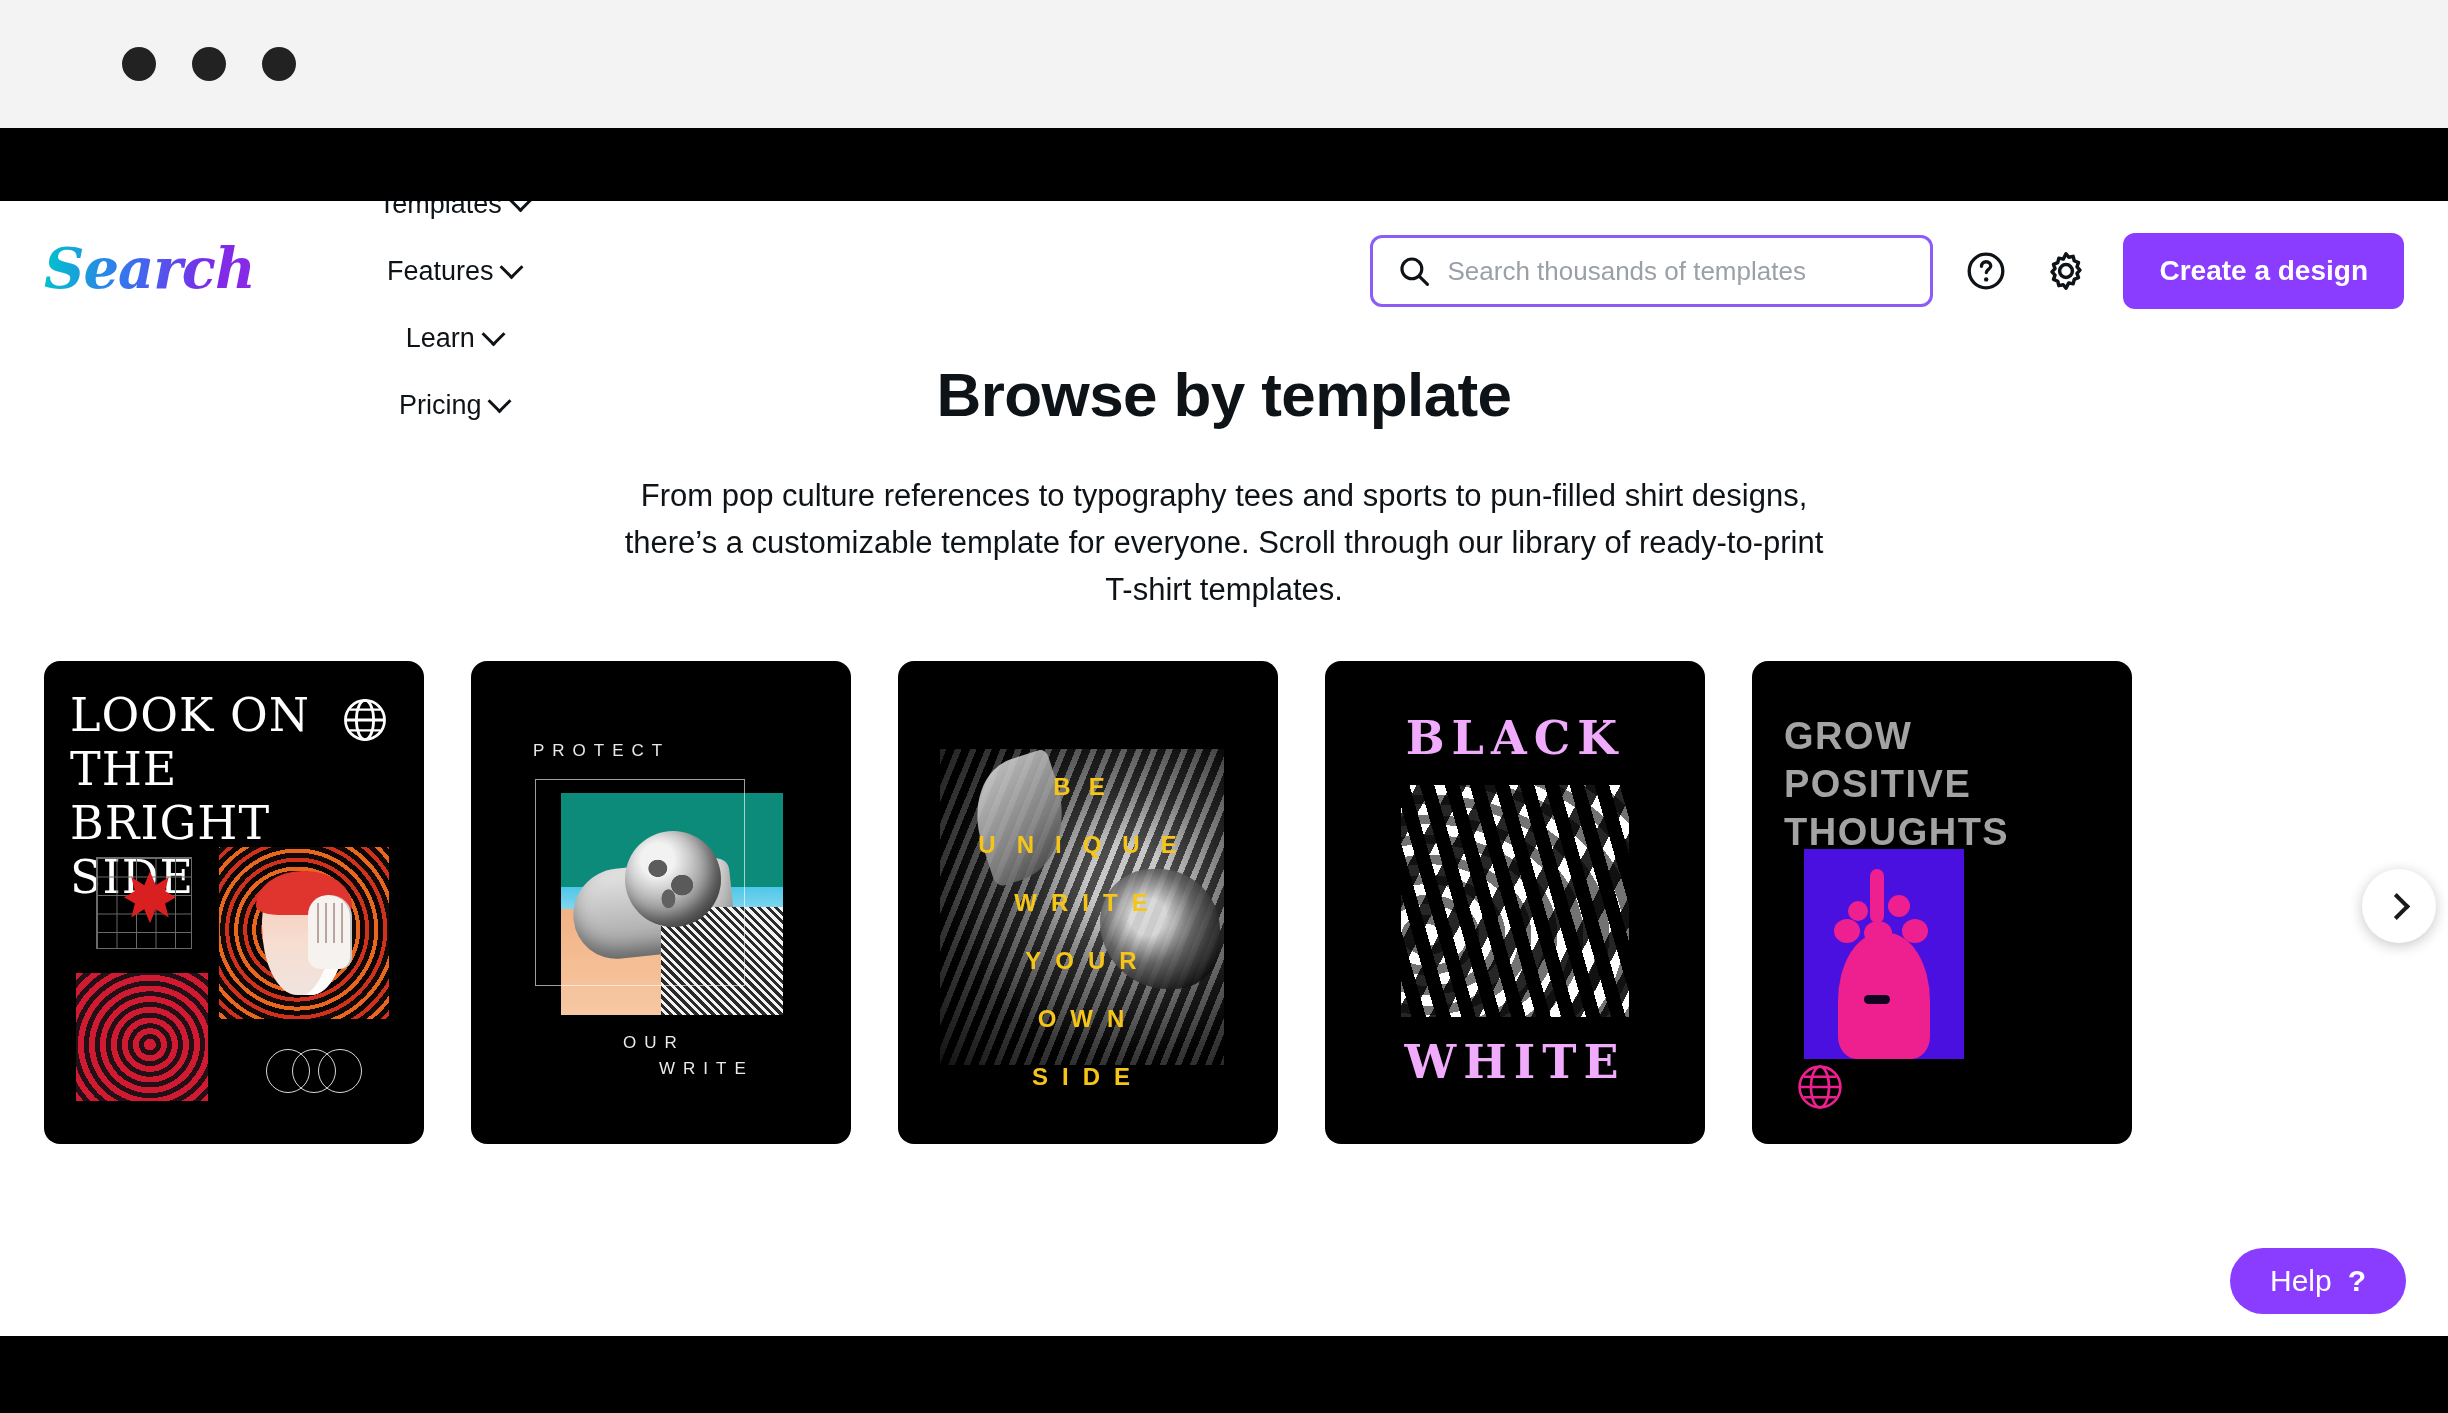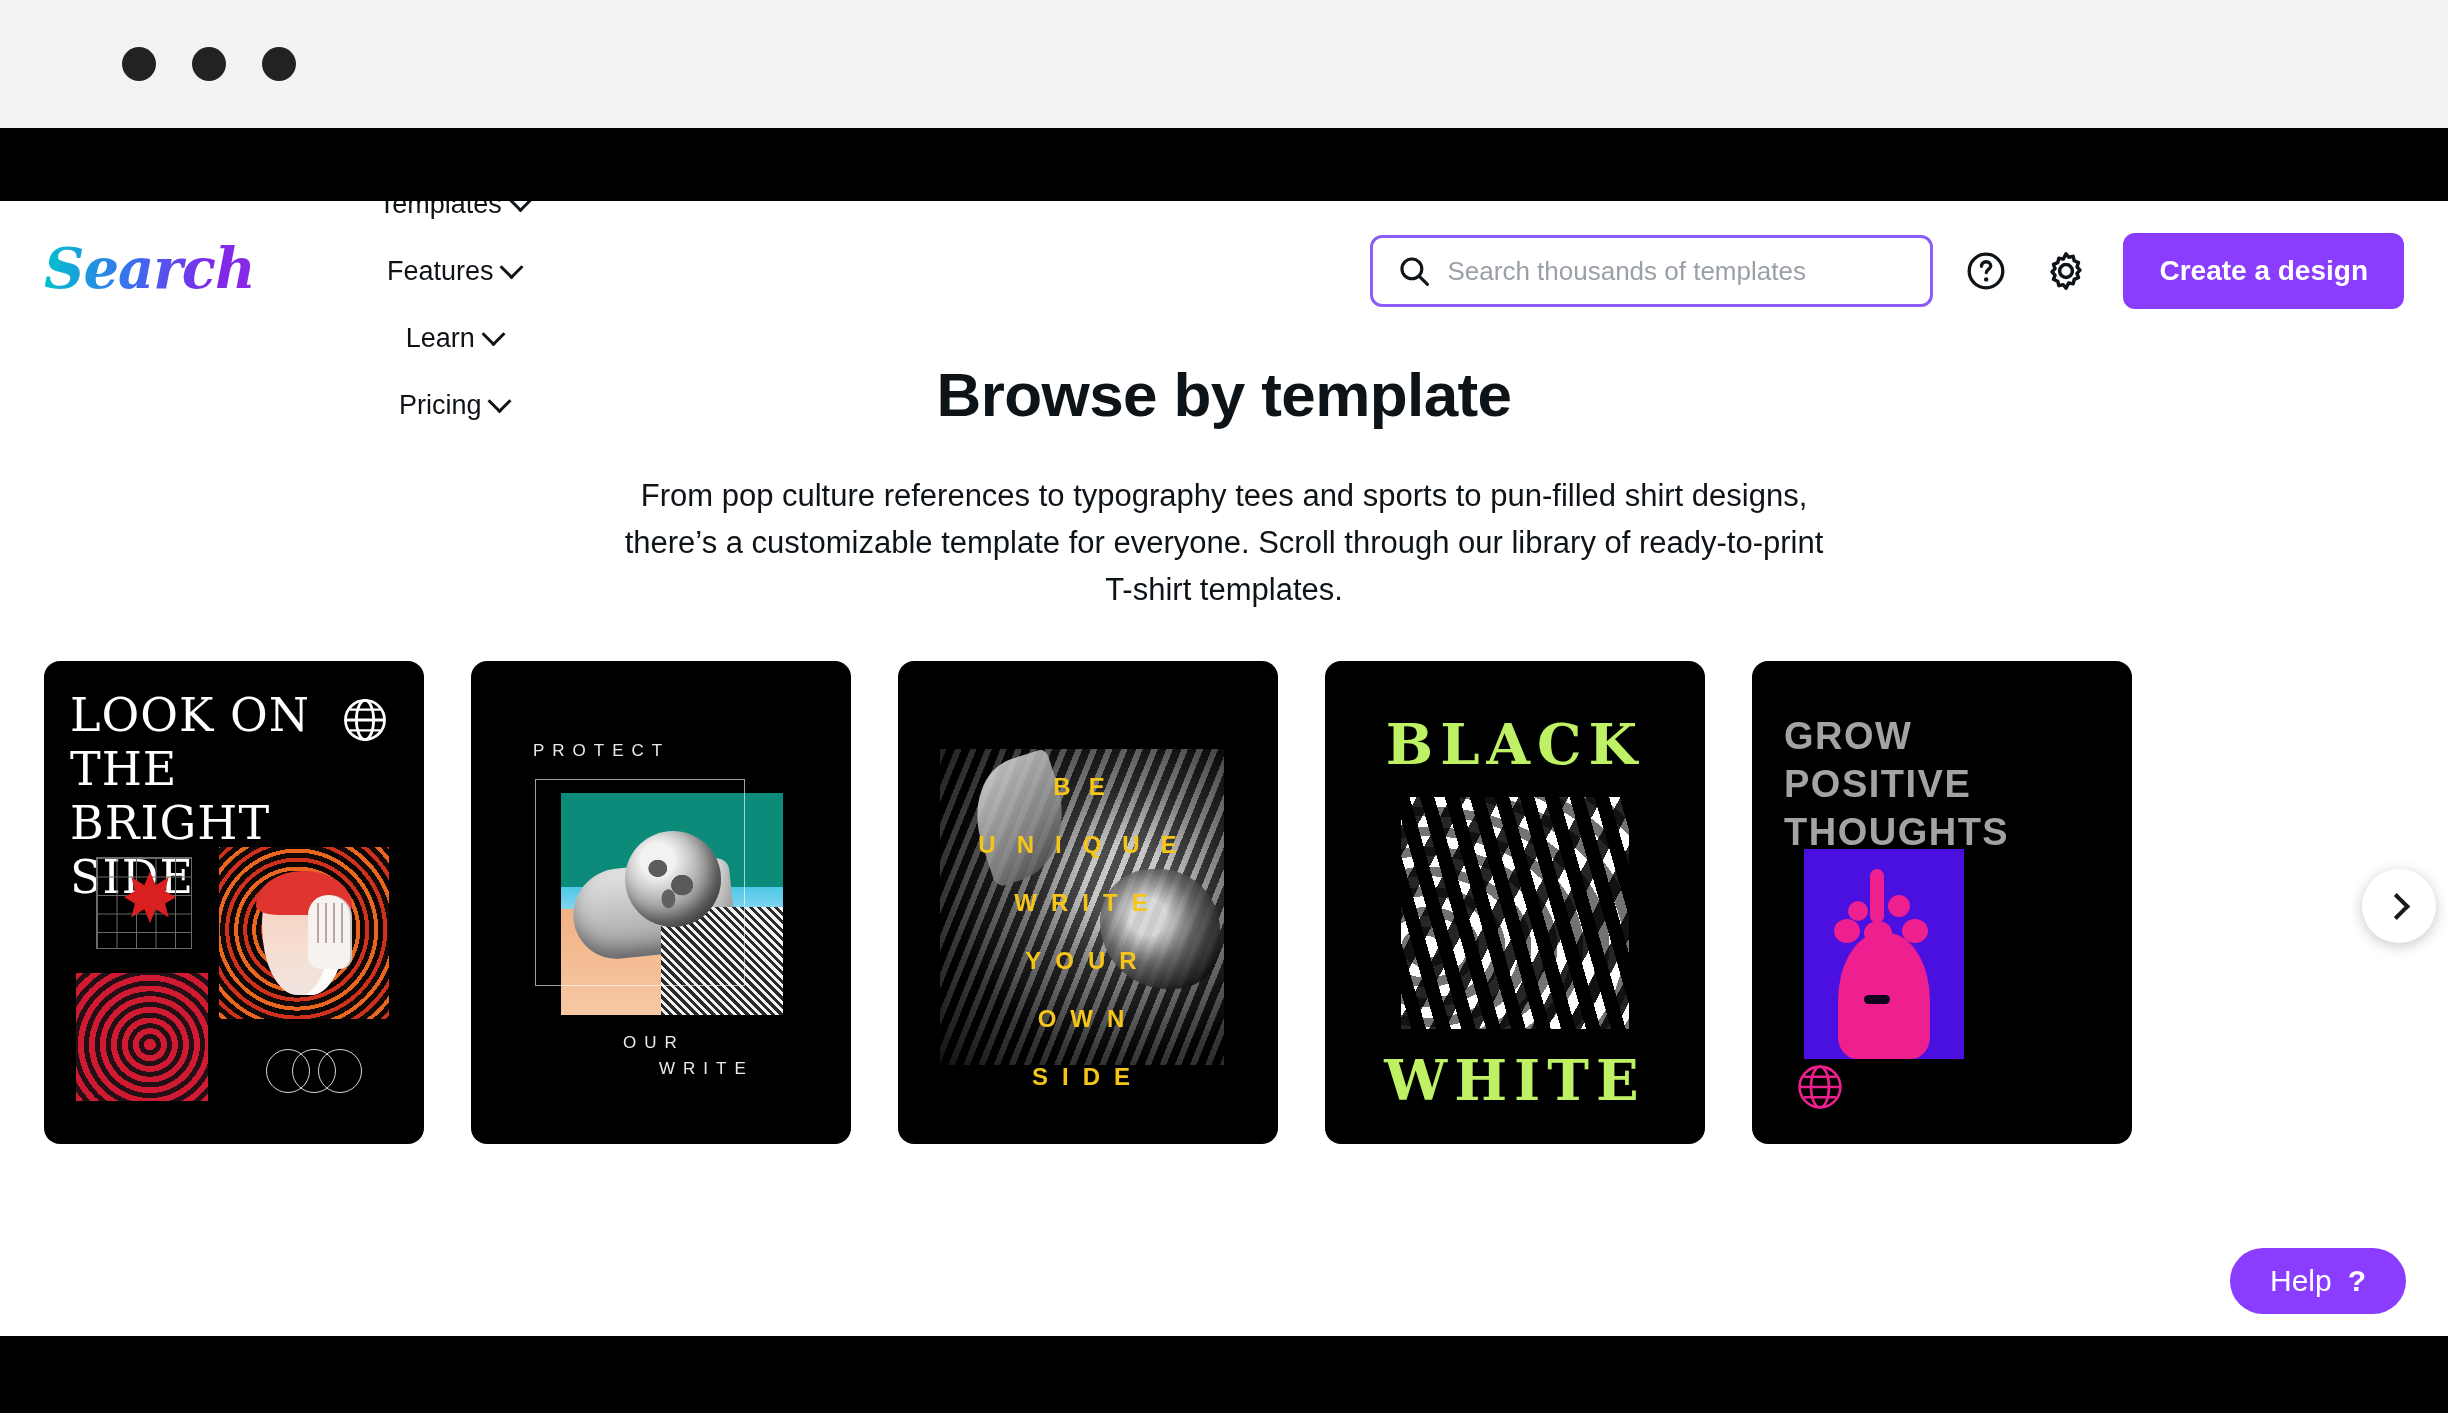--- a/index.html
+++ b/index.html
@@ -382,22 +382,22 @@
     text-align: center;
   }
   .c4-words div { letter-spacing: 14px; margin-bottom: 30px; }
   .c4-words div:nth-child(1) { letter-spacing: 18px; }
   .c4-words div:nth-child(2) { letter-spacing: 21px; }
 
   
   .c5 { display: flex; flex-direction: column; align-items: center; padding-top: 50px; }
   .c5-word {
     font-family: "DejaVu Serif", serif;
-    font-weight: 700; font-size: 56px;
-    color: #bef264; letter-spacing: 7px;
+    font-weight: 700; font-size: 46px;
+    color: #f0abfc; letter-spacing: 7px;
   }
   .c5-zebra {
     margin-top: 20px;
     width: 228px; height: 232px;
     background:
       repeating-linear-gradient(74deg,
         #ffffff 0 10px, #000000 10px 24px),
       #000;
     -webkit-mask-image: radial-gradient(ellipse at 50% 50%, #000 0 78%, #000 100%);
     position: relative;

